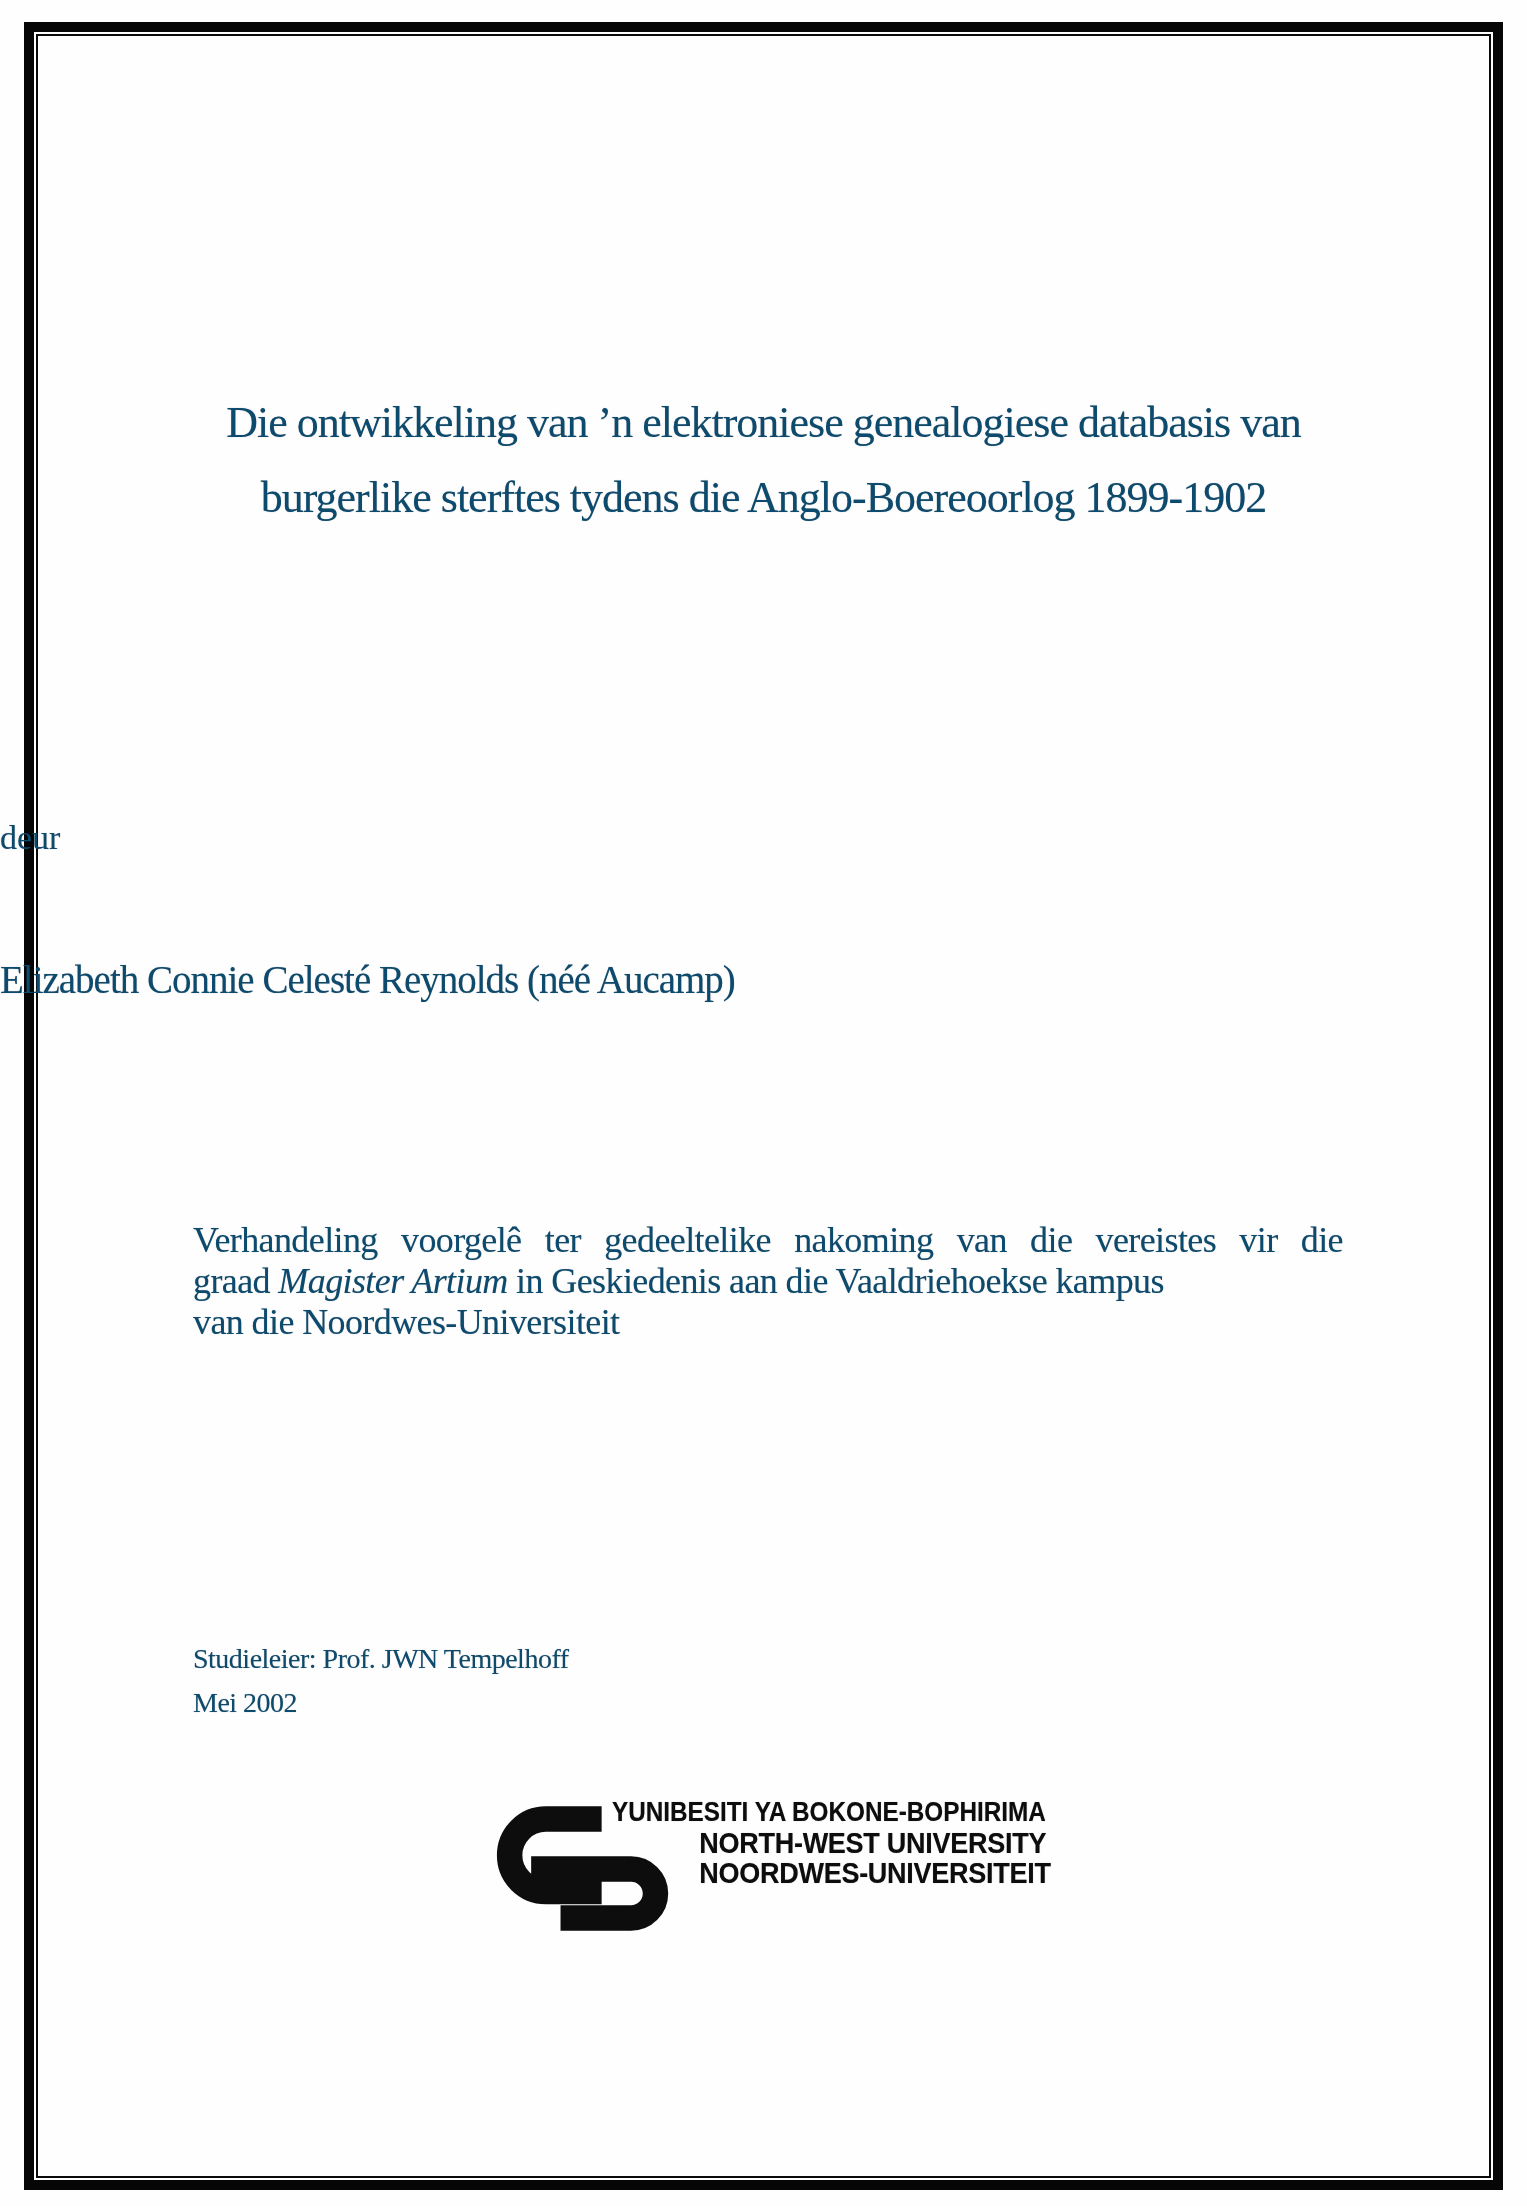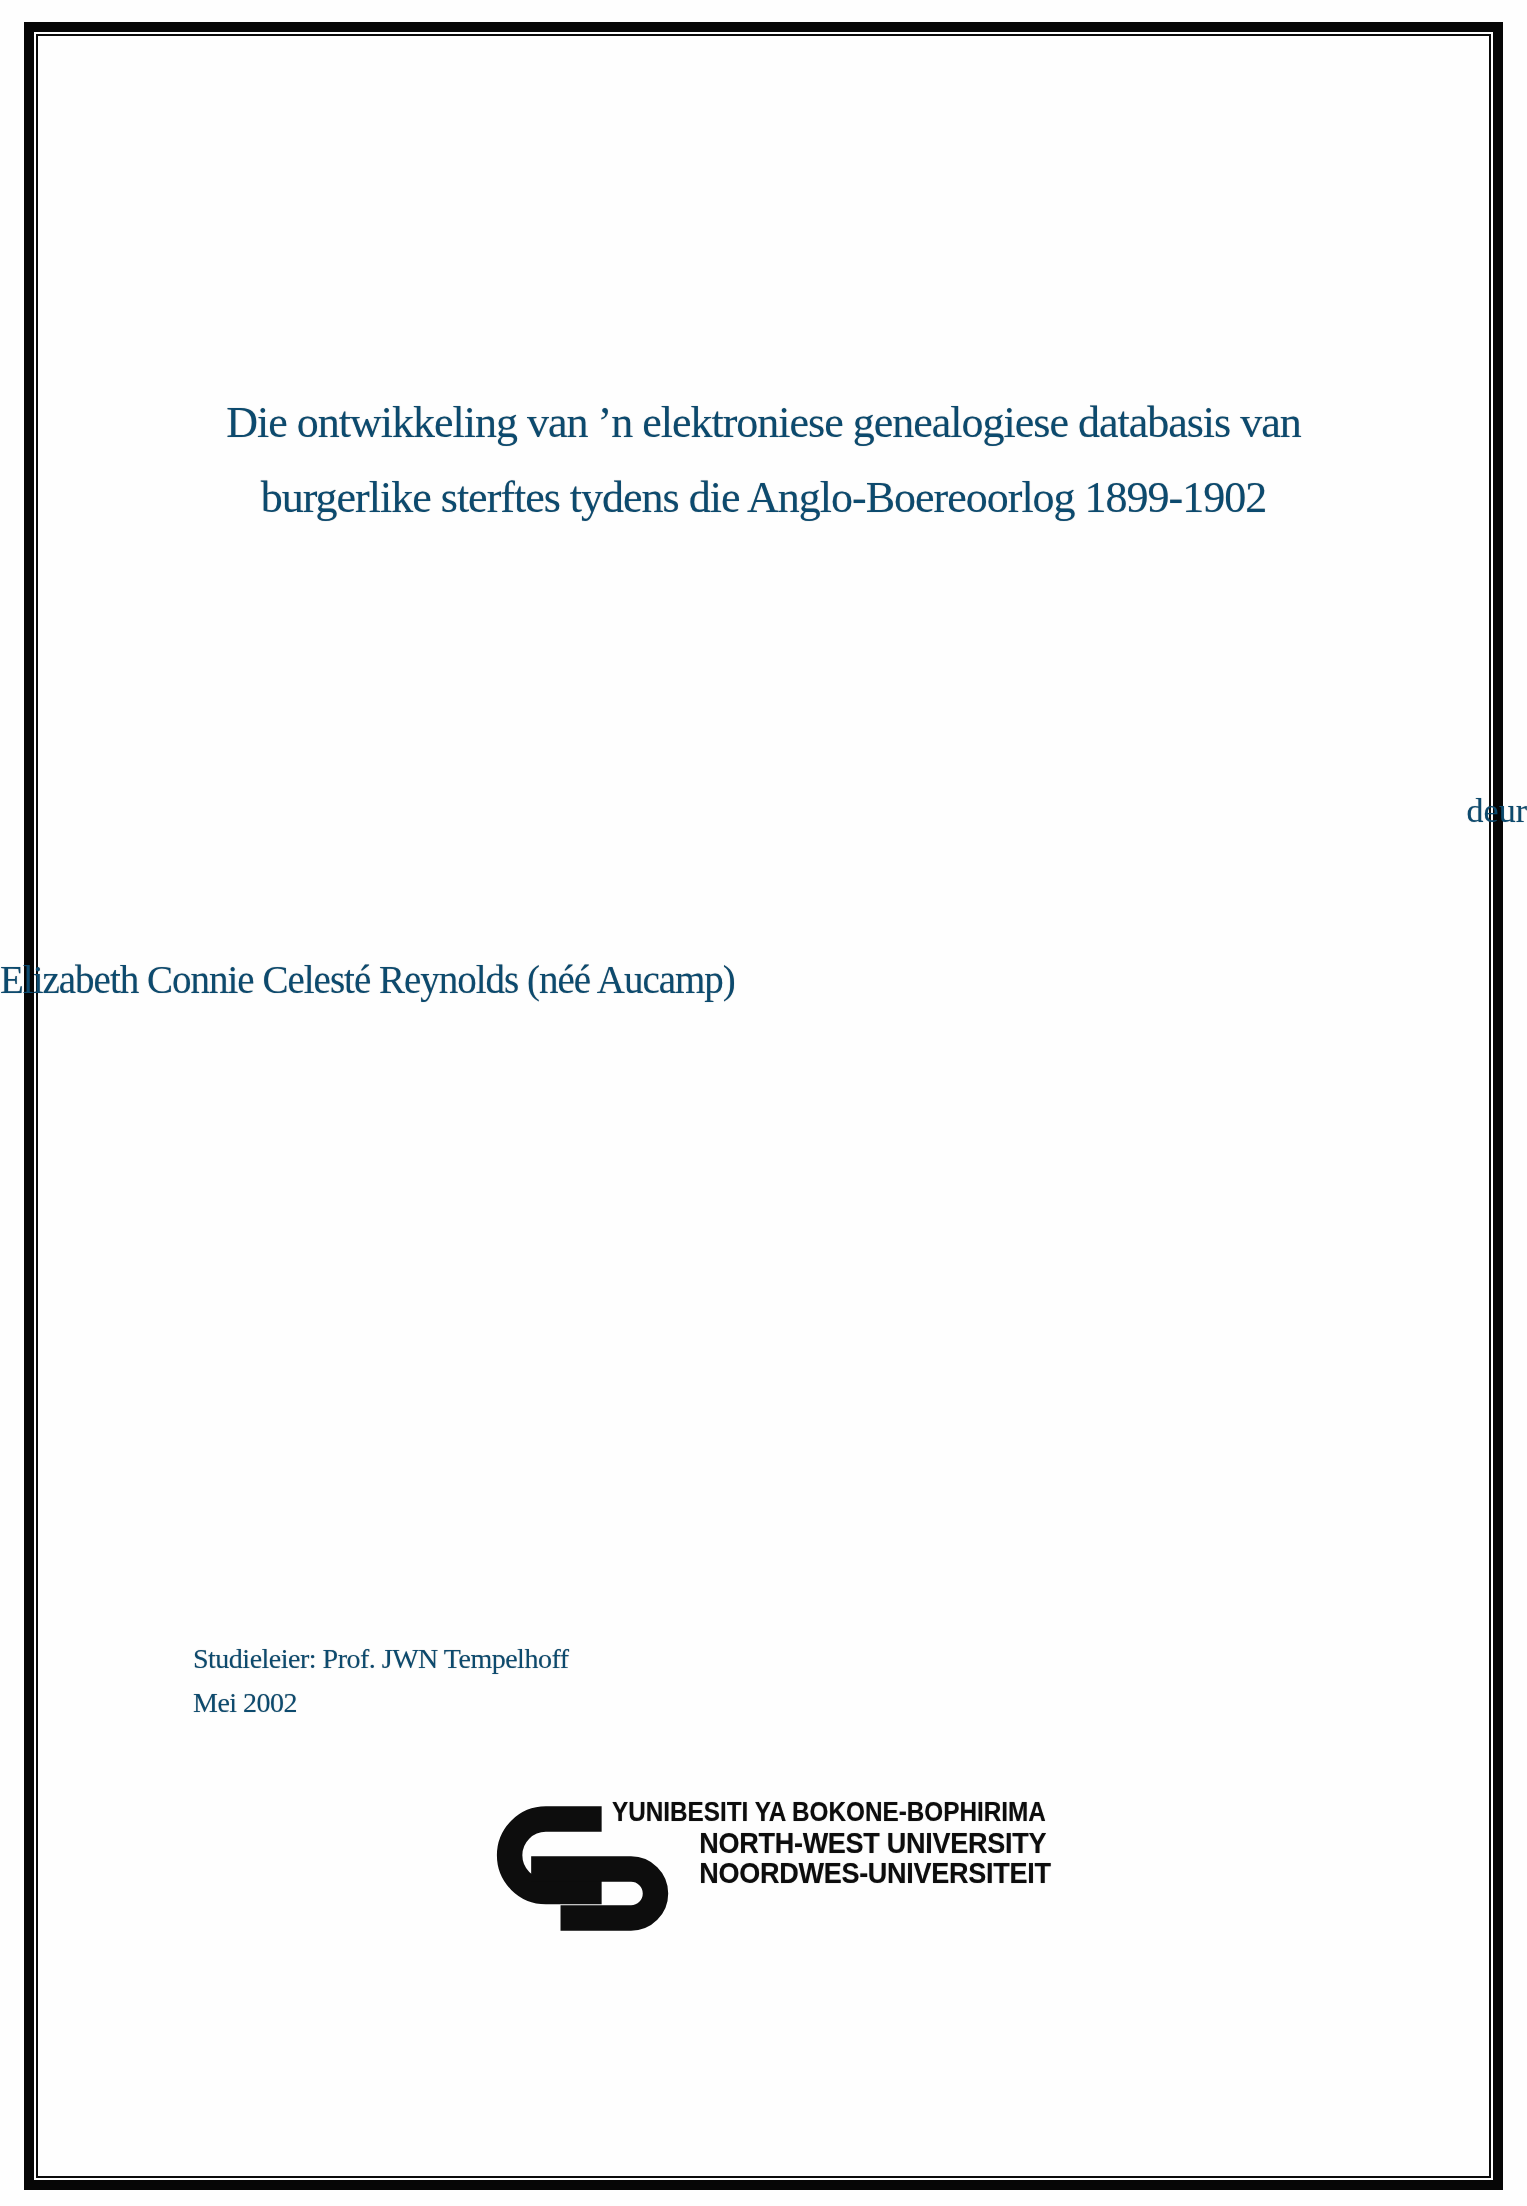--- a/index.html
+++ b/index.html
@@ -45,22 +45,22 @@
     top: 385px;
     text-align: center;
     font-size: 44px;
     line-height: 75px;
     letter-spacing: -1px;
   }
   .byline {
     position: absolute;
     left: 0;
     right: 0;
-    top: 789px;
-    text-align: right;
+    top: 816px;
+    text-align: left;
     font-size: 34px;
     line-height: 44px;
   }
   .author-line {
     position: absolute;
     left: 0;
     right: 0;
     top: 956px;
     font-size: 39px;
     line-height: 48px;
@@ -138,20 +138,25 @@
 
   <div class="thesis-title ink">
     <div>Die ontwikkeling van ’n elektroniese genealogiese databasis van</div>
     <div>burgerlike sterftes tydens die Anglo-Boereoorlog 1899-1902</div>
   </div>
 
   <div class="byline ink">deur</div>
 
   <div class="author-line ink">Elizabeth Connie Celesté Reynolds (néé Aucamp)</div>
 
+  <div class="declaration ink">
+    <div class="justified">Verhandeling voorgelê ter gedeeltelike nakoming van die vereistes vir die</div>
+    <div><span>graad </span><span class="italic">Magister Artium</span><span> in Geskiedenis aan die Vaaldriehoekse kampus</span></div>
+    <div>van die Noordwes-Universiteit</div>
+  </div>
 
   <div class="supervisor-block ink">
     <div>Studieleier: Prof. JWN Tempelhoff</div>
     <div>Mei 2002</div>
   </div>
 
   <div class="logo">
     <svg class="logo-mark" viewBox="0 0 190 127" xmlns="http://www.w3.org/2000/svg" aria-hidden="true">
       <g fill="none" stroke="#0d0d0d" stroke-width="26" stroke-linecap="butt">
         <path d="M 112 13 H 55 A 37 37 0 0 0 55 87 H 112"></path>

